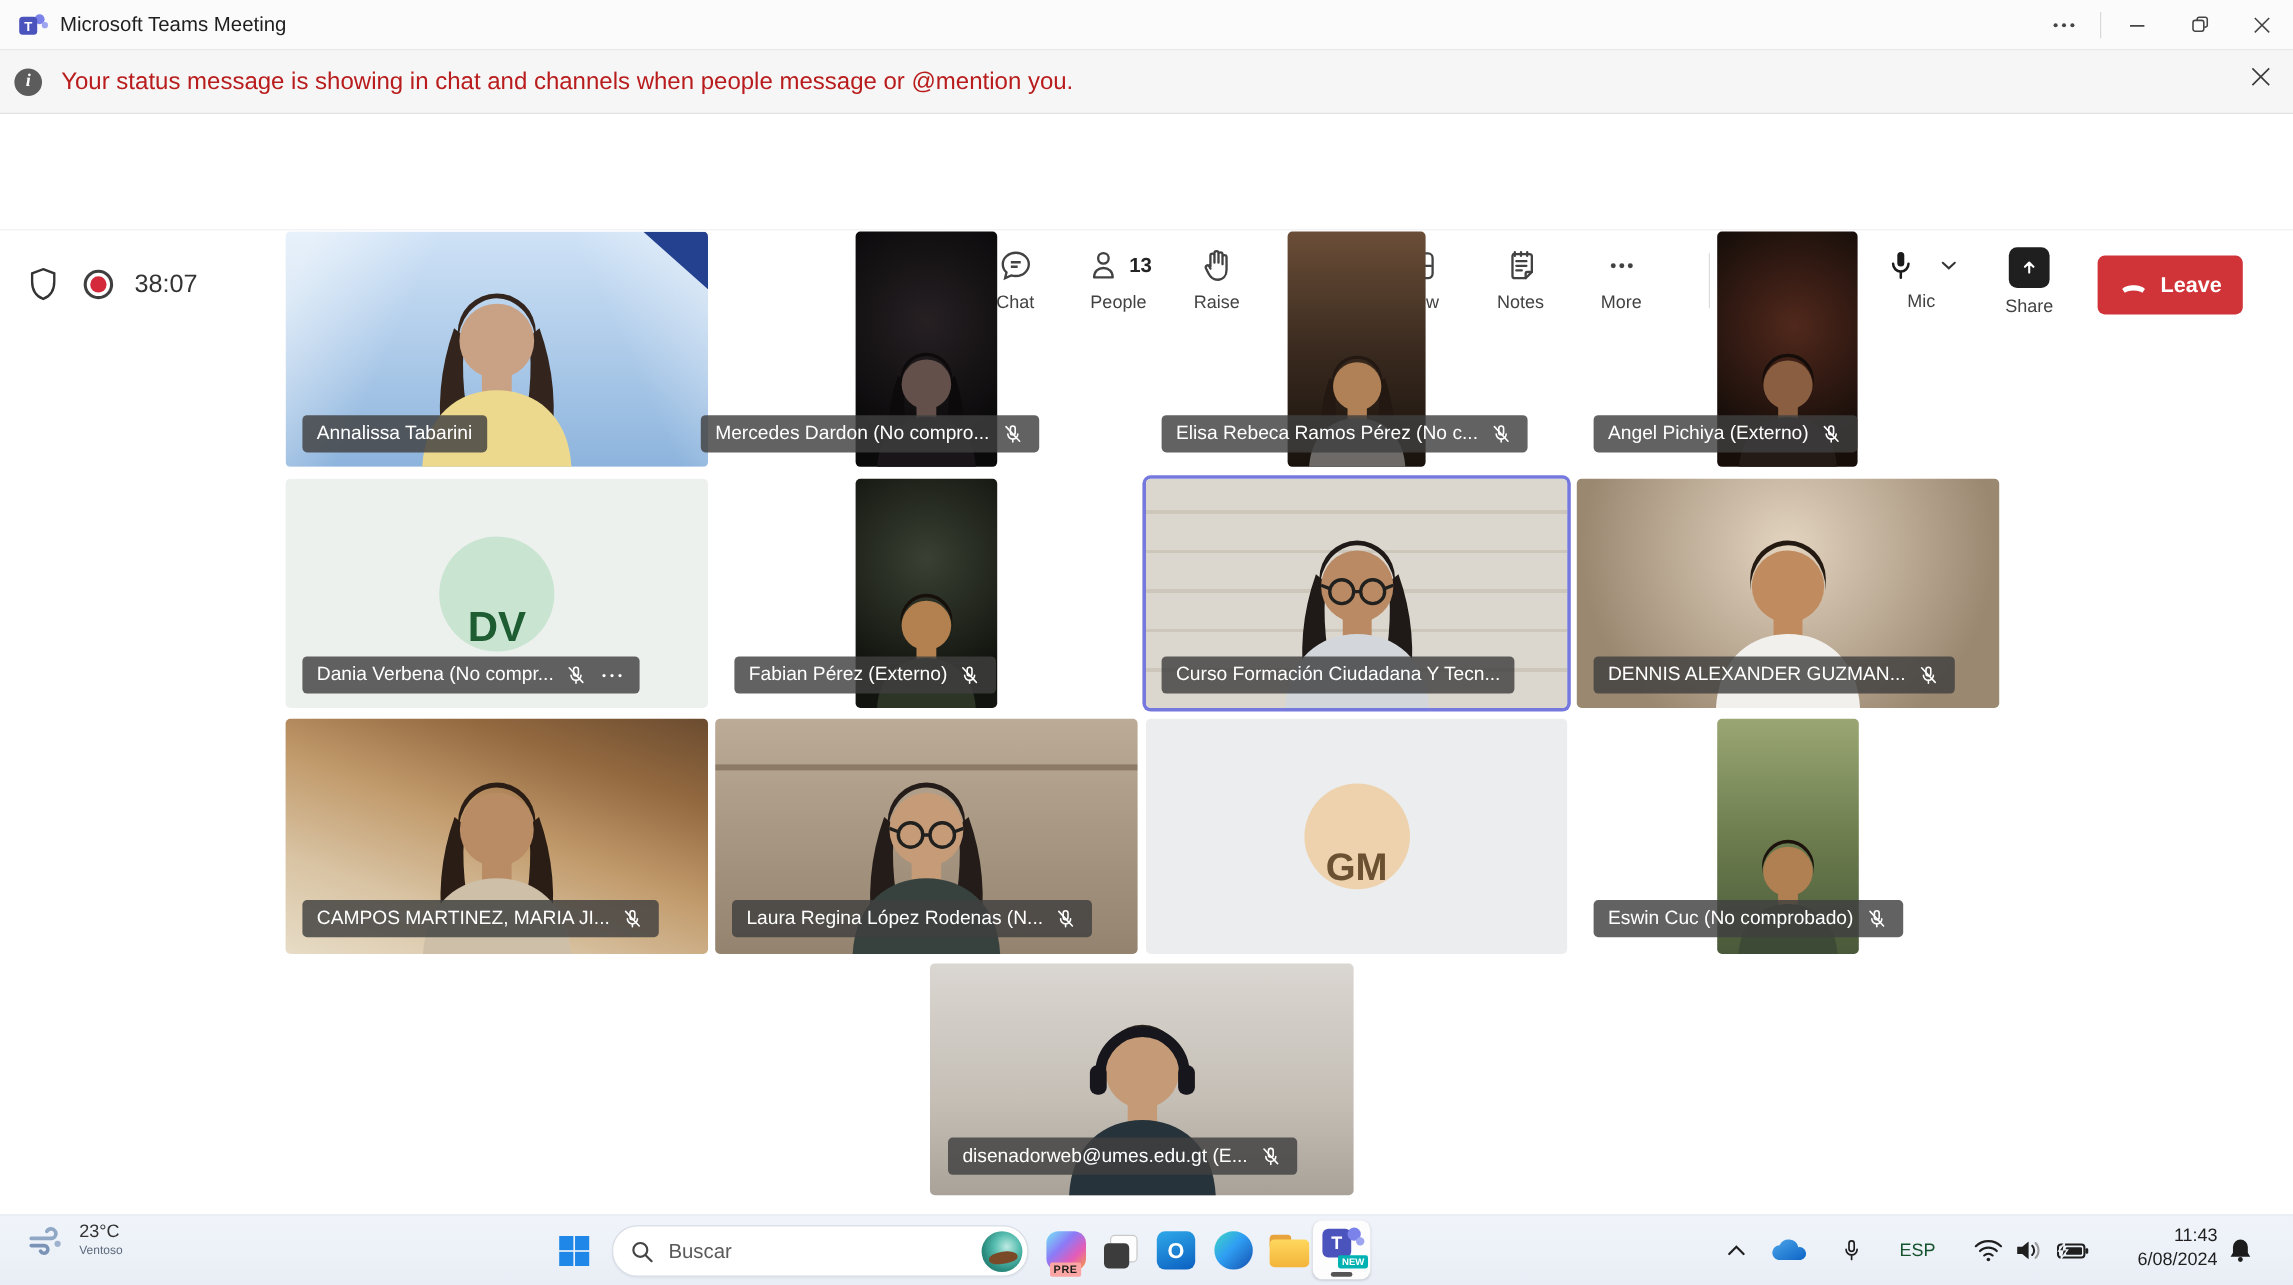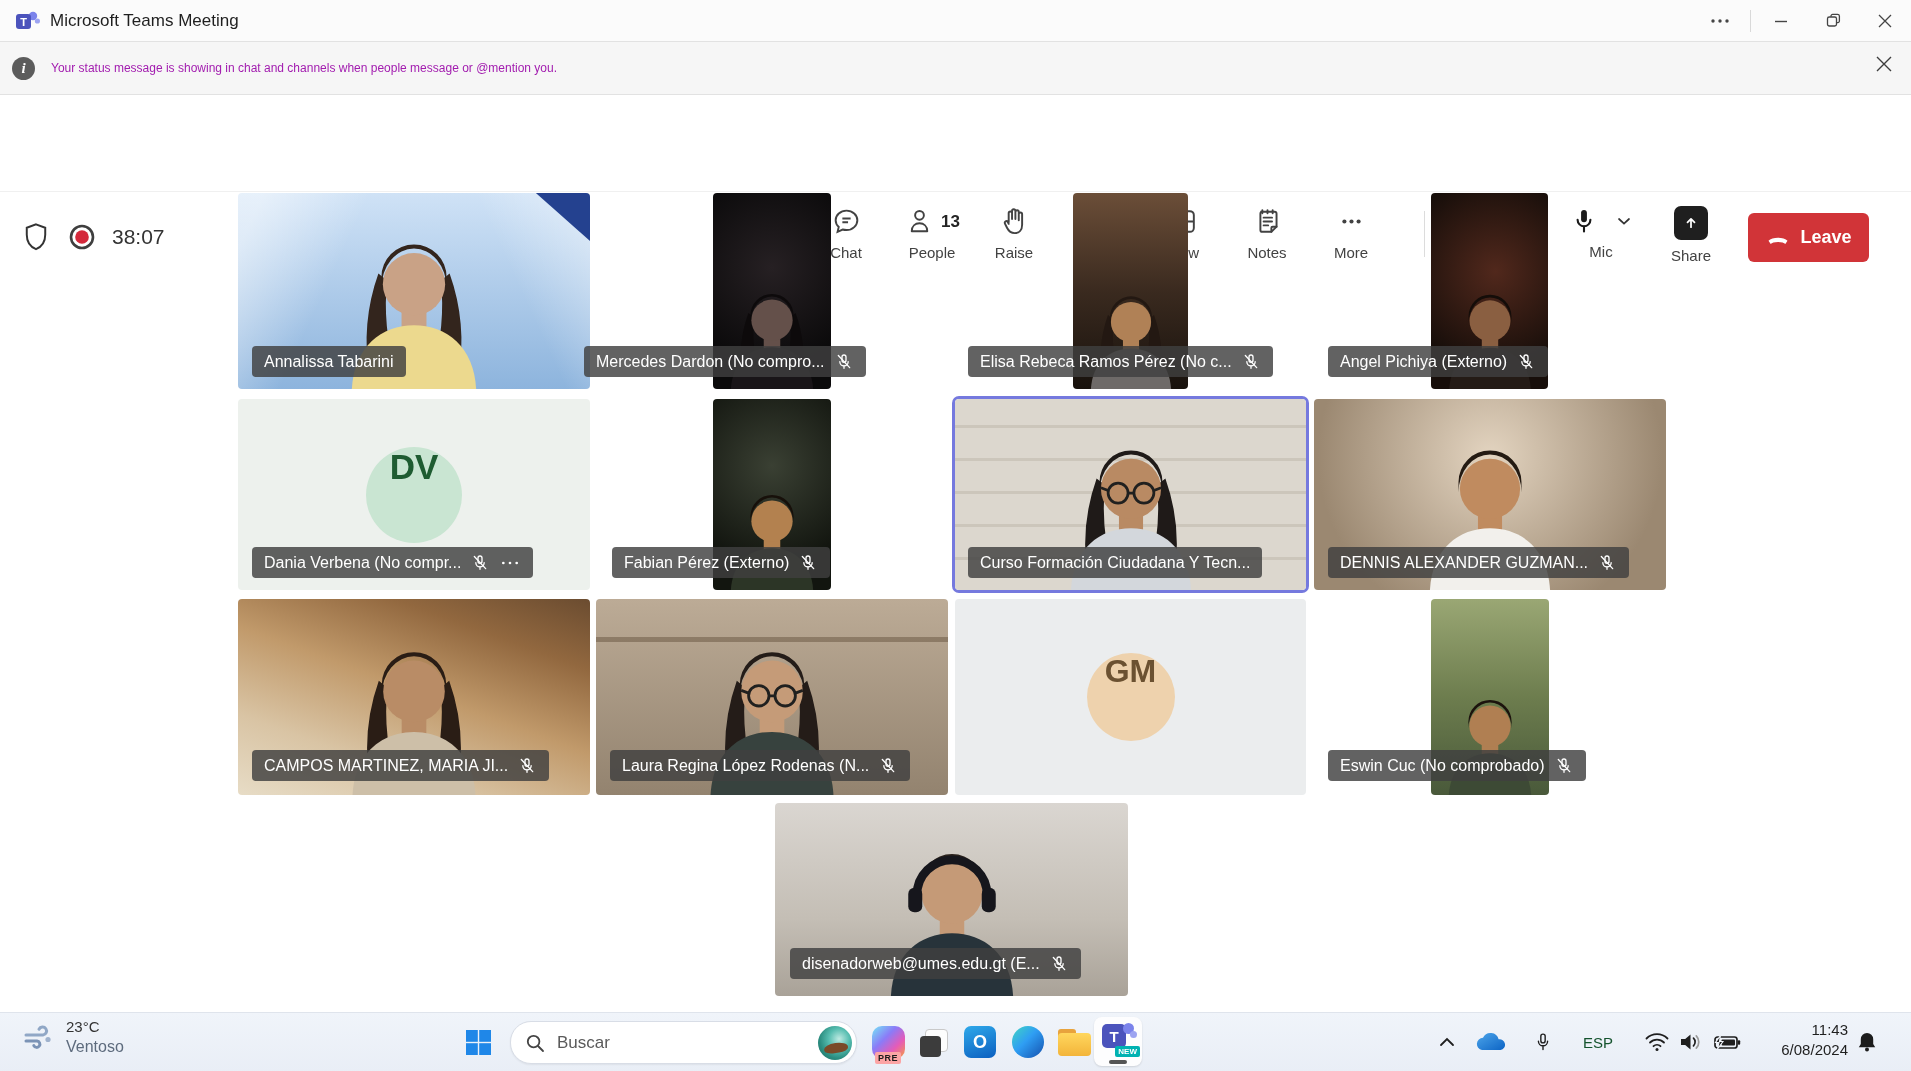--- a/index.html
+++ b/index.html
@@ -10,56 +10,56 @@
   .titlebar{position:absolute;left:0;top:0;width:100%;height:41px;background:#fbfbfb;border-bottom:1px solid #e2e2e2;display:flex;align-items:center}
   .title-text{font-size:17px;color:#1f1f1f;margin-left:10px}
   .win-ctrls{position:absolute;right:0;top:0;height:41px;display:flex;align-items:center}
   .wbtn{width:52px;height:41px;display:flex;align-items:center;justify-content:center}
   .vdiv{width:1px;height:22px;background:#d9d9d9;margin:0 4px}
 
   
   .banner{position:absolute;left:0;top:42px;width:100%;height:52px;background:#f6f6f6;border-bottom:1px solid #e2e2e2;display:flex;align-items:center}
   .info-circ{width:23px;height:23px;border-radius:50%;background:#5c5c5c;color:#fff;display:flex;align-items:center;justify-content:center;
              font-family:"Liberation Serif",serif;font-style:italic;font-weight:bold;font-size:15px;margin-left:12px;flex:0 0 auto}
-  .banner-text{font-size:12px;color:#a21caf;margin-left:16px}
+  .banner-text{font-size:20px;color:#b91c1c;margin-left:16px}
   .banner-x{position:absolute;right:18px;top:13px}
 
   
   .toolbar{position:absolute;left:0;top:95px;width:100%;height:96px;background:#fff;border-bottom:1px solid #f0f0f0}
   .tbtn{position:absolute;top:111px;width:72px;display:flex;flex-direction:column;align-items:center;gap:7px;cursor:pointer}
   .tlbl{font-size:15px;color:#424242;white-space:nowrap}
   .badge13{font-size:17px;font-weight:bold;color:#242424;margin-left:6px}
   .iconrow{display:flex;align-items:center}
   .timer{position:absolute;left:112px;top:130px;font-size:21px;color:#333}
   .tb-div{position:absolute;left:1424px;top:116px;width:1px;height:46px;background:#dcdcdc}
   .leave{position:absolute;left:1748px;top:118px;width:121px;height:49px;background:#d13438;border-radius:6px;
          display:flex;align-items:center;justify-content:center;gap:9px;cursor:pointer}
   .leave span{color:#fff;font-size:18px;font-weight:bold}
   .darkbtn{width:34px;height:34px;background:#1f1f1f;border-radius:7px;display:flex;align-items:center;justify-content:center}
 
   
   .vid{position:absolute;border-radius:4px;overflow:hidden}
   .vid.active{box-shadow:0 0 0 3px #7579de}
   .person{position:absolute;left:50%;bottom:-2px;transform:translateX(-50%)}
   .avacircle{position:absolute;left:50%;top:50%;transform:translate(-50%,-50%);border-radius:50%;
-             display:flex;align-items:flex-start;justify-content:center;font-weight:bold}
+             display:flex;align-items:flex-end;justify-content:center;font-weight:bold}
   .kas{position:absolute;right:0;top:0;width:66px;height:48px;background:#24418f;clip-path:polygon(18% 0,100% 0,100% 100%)}
   .shelfline{position:absolute;left:0;top:38px;width:100%;height:5px;background:rgba(70,50,30,.35)}
 
   
   .pill{position:absolute;height:31px;display:inline-flex;align-items:center;gap:9px;background:rgba(64,64,64,.82);
         border-radius:4px;padding:0 12px;white-space:nowrap;z-index:5}
   .pname{color:#fff;font-size:16px}
 
   
   .taskbar{position:absolute;left:0;top:1012px;width:100%;height:59px;background:linear-gradient(180deg,#f0f4fa,#e9eef6);border-top:1px solid #dfe4ec}
   .weather{position:absolute;left:22px;top:1018px;display:flex;align-items:center;gap:10px;cursor:pointer}
   .wtxt{display:flex;flex-direction:column;line-height:1.25}
   .wtemp{font-size:15px;color:#333}
-  .wcond{font-size:16px;color:#5d6b7d}
+  .wcond{font-size:10px;color:#5d6b7d}
   .tk-ic{position:absolute;top:1023px;width:38px;height:38px;display:flex;align-items:center;justify-content:center;cursor:pointer}
   .searchpill{position:absolute;left:510px;top:1021px;width:345px;height:41px;background:#fff;border:1px solid #d8dde6;border-radius:21px;
               display:flex;align-items:center;box-shadow:0 1px 2px rgba(0,0,0,.06);cursor:pointer}
   .searchtxt{font-size:17px;color:#5a5a5a;margin-left:12px;flex:1}
   .bingcirc{width:34px;height:34px;border-radius:50%;margin-right:4px;position:relative;overflow:hidden;
             background:radial-gradient(circle at 62% 38%,#bfeae2 0%,#56bdb0 35%,#2b8d80 65%,#1d6a60 100%)}
   .bingcirc i{position:absolute;left:6px;bottom:7px;width:24px;height:10px;background:#7a4a28;border-radius:50% 50% 40% 40%;transform:rotate(-8deg)}
   .copilot{width:33px;height:33px;border-radius:10px;background:linear-gradient(135deg,#74e6f5 0%,#8b7bf7 38%,#e55bb8 68%,#f6a23b 100%)}
   .prebadge{position:absolute;left:50%;transform:translateX(-50%);bottom:-3px;background:#fca5a5;color:#1c1c1c;font-size:9px;font-weight:bold;
             padding:1px 3px;border-radius:2px;letter-spacing:.5px}

